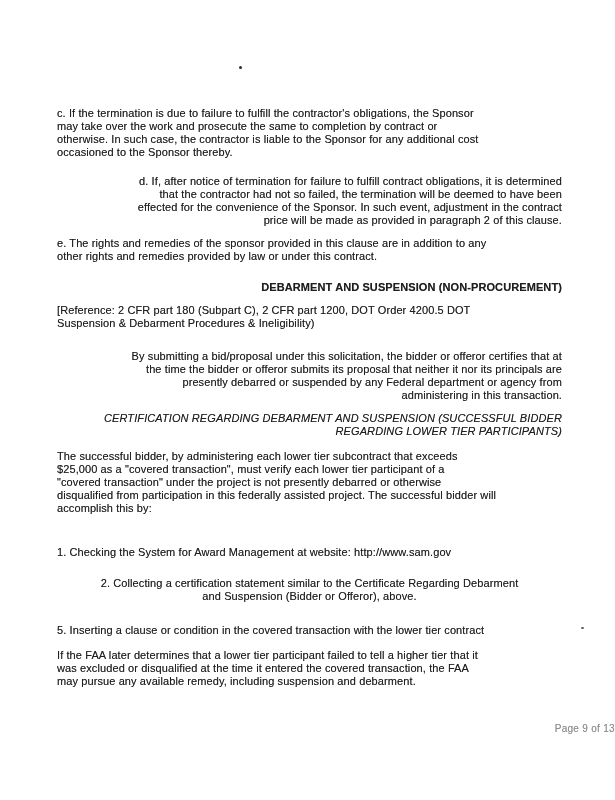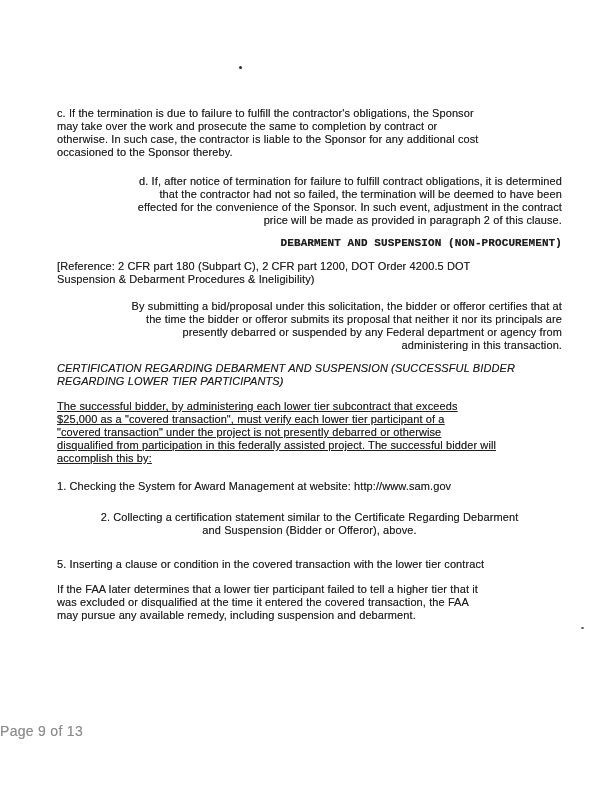--- a/index.html
+++ b/index.html
@@ -26,43 +26,43 @@
   .para, .list-item, .heading, .heading-italic, .heading-underline {
     margin: 0;
     font-size: 11px;
     line-height: 13px;
     letter-spacing: 0.1px;
     white-space: pre-line;
     text-shadow: 0 0 0.5px rgba(20,20,20,0.55);
   }
   .heading {
     font-weight: bold;
-    font-family: Liberation Mono, monospace;
   }
   .heading-underline {
     font-style: italic;
     text-decoration: underline;
   }
   .heading-italic {
     font-style: italic;
+    text-align: right;
   }
   .mb10 { margin-bottom: 10px; text-align: right; }
   .mb12 { margin-bottom: 12px; }
-  .mb13 { margin-bottom: 15px; text-decoration: underline; }
-  .mb14 { margin-bottom: 14px; }
+  .mb13 { margin-bottom: 31px; }
+  .mb14 { margin-bottom: 20px; }
   .mb16 { margin-bottom: 16px; }
   .mb18 { margin-bottom: 18px; }
   .mb21 { margin-bottom: 21px; text-align: center; }
   .footer {
     position: absolute;
     top: 723px;
     left: 0;
     right: 0;
-    text-align: left;
-    font-size: 14px;
+    text-align: right;
+    font-size: 10px;
     letter-spacing: 0.3px;
     color: #8d8d8d;
     text-shadow: 0 0 0.4px rgba(120,120,120,0.5);
   }
   .speck {
     position: absolute;
     background: #2a2a2a;
     border-radius: 50%;
   }
   .speck-1 { left: 239px; top: 66px; width: 3px; height: 3px; }
@@ -77,20 +77,22 @@
     <p class="para mb16">c. If the termination is due to failure to fulfill the contractor's obligations, the Sponsor
 may take over the work and prosecute the same to completion by contract or
 otherwise. In such case, the contractor is liable to the Sponsor for any additional cost
 occasioned to the Sponsor thereby.</p>
 
     <p class="para mb10">d. If, after notice of termination for failure to fulfill contract obligations, it is determined
 that the contractor had not so failed, the termination will be deemed to have been
 effected for the convenience of the Sponsor. In such event, adjustment in the contract
 price will be made as provided in paragraph 2 of this clause.</p>
 
+    <p class="para mb18">e. The rights and remedies of the sponsor provided in this clause are in addition to any
+other rights and remedies provided by law or under this contract.</p>
 
     <p class="heading mb10">DEBARMENT AND SUSPENSION (NON-PROCUREMENT)</p>
 
     <p class="para mb14">[Reference: 2 CFR part 180 (Subpart C), 2 CFR part 1200, DOT Order 4200.5 DOT
 Suspension &amp; Debarment Procedures &amp; Ineligibility)</p>
 
 
     <p class="para mb10">By submitting a bid/proposal under this solicitation, the bidder or offeror certifies that at
 the time the bidder or offeror submits its proposal that neither it nor its principals are
 presently debarred or suspended by any Federal department or agency from

